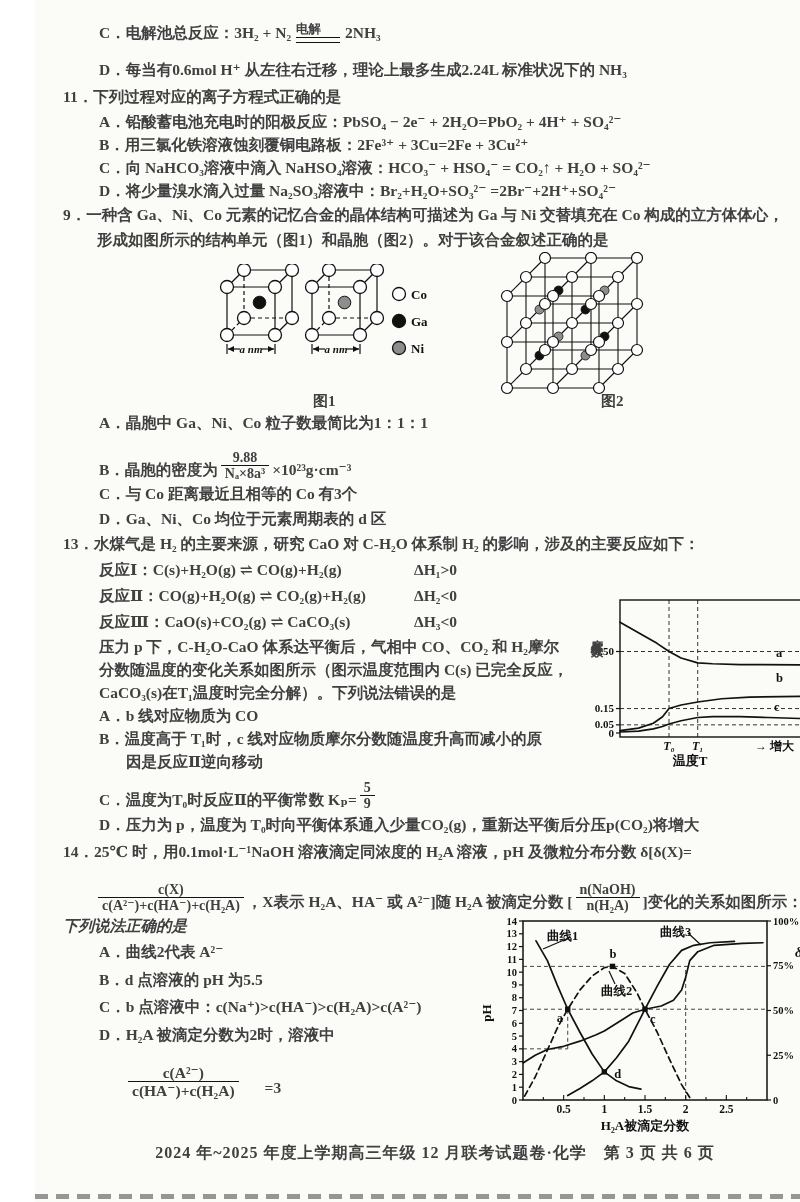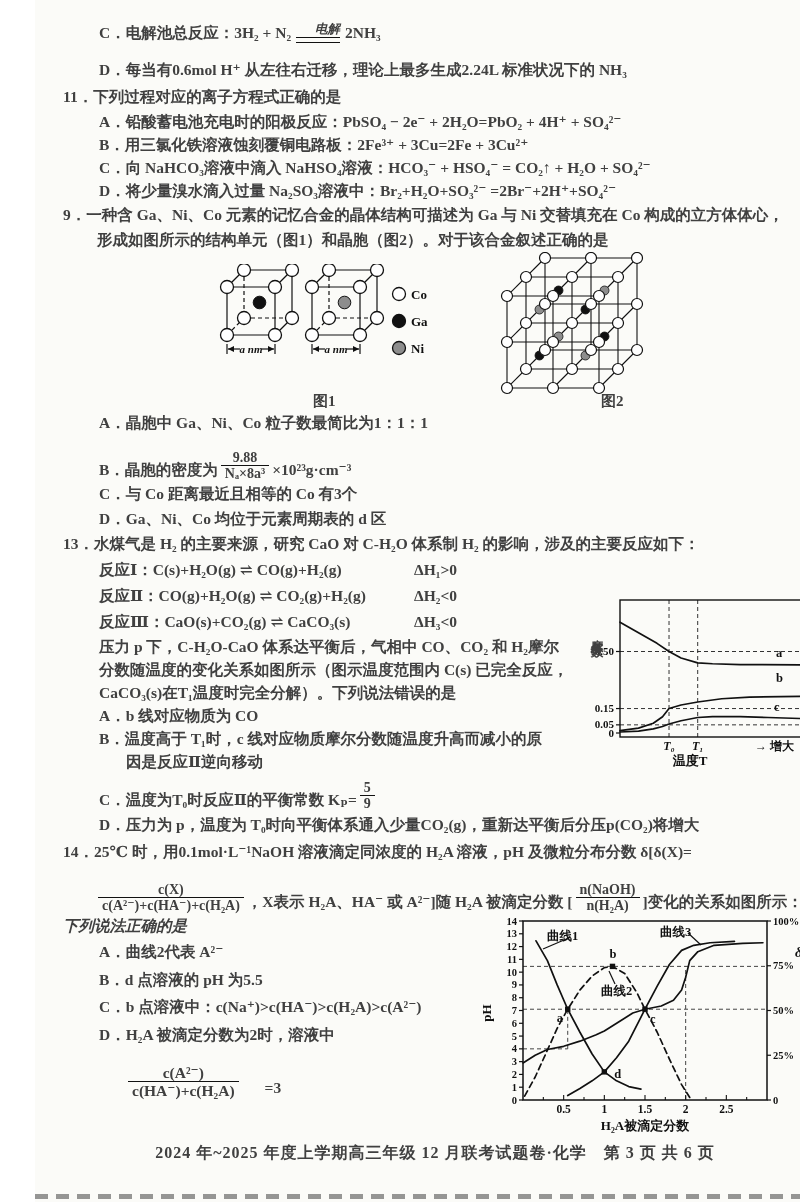--- a/index.html
+++ b/index.html
@@ -6,21 +6,21 @@
   #page{position:relative;width:800px;height:1202px;background:#fbfbf8;overflow:hidden;
         font-family:"Liberation Serif","DejaVu Serif",serif;color:#404040;margin-left:35px;}
   #content{position:relative;padding:10px 28px 0 28px;}
   .line{font-size:15.5px;line-height:23px;white-space:nowrap;font-weight:600;}
   .stem{line-height:26px;}
   .stem2{padding-left:34px;line-height:25px;}
   .opt{padding-left:36px;}
   .opt2{padding-left:63px;}
   .q10c{padding-left:36px;height:46px;display:flex;align-items:center;font-size:15.5px;font-weight:600;}
   .q10d{line-height:28px;}
-  .overeq{display:inline-block;text-align:right;margin:0 5px;vertical-align:middle;font-style:italic;}
+  .overeq{display:inline-block;text-align:left;margin:0 5px;vertical-align:middle;}
   .overeq .lbl{display:block;font-size:12.5px;line-height:13px;font-weight:bold;}
   .overeq .bar{display:block;height:4px;border-top:1.8px solid #111;border-bottom:1.8px solid #111;width:44px;margin-top:1px;}
   .frac{display:inline-block;text-align:center;vertical-align:middle;font-size:14px;line-height:15px;margin:0 3px;}
   .frac .num{display:block;border-bottom:1.4px solid #111;padding:0 4px;}
   .frac .den{display:block;padding:0 4px;}
   .fracrow{display:flex;align-items:flex-end;}
   .q12bRow{padding-left:36px;height:46px;}
   .q13cRow{padding-left:36px;height:38px;}
   .q14fRow{padding-left:32px;height:48px;font-size:15.5px;font-weight:600;white-space:nowrap;}
   .q14dRow{padding-left:62px;height:50px;gap:23px;}

